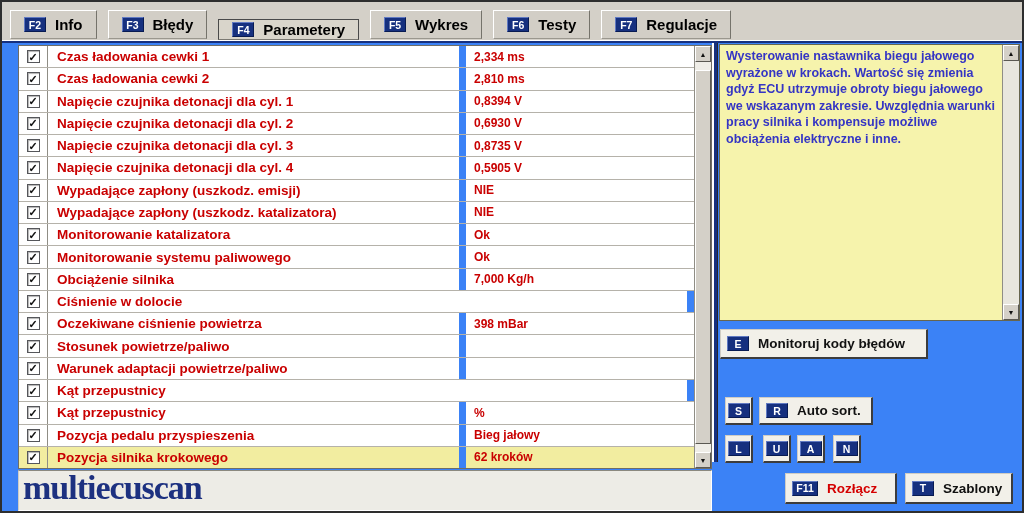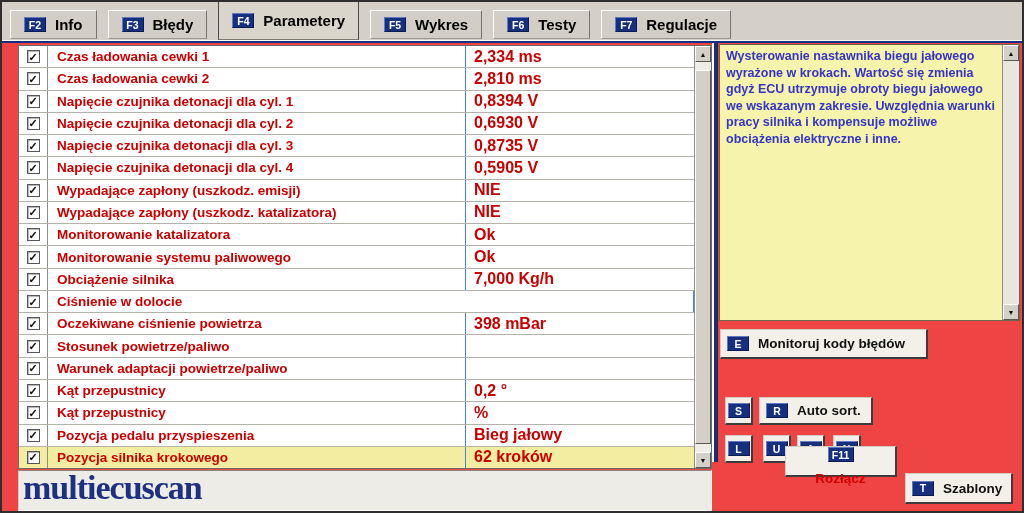--- a/index.html
+++ b/index.html
@@ -1,53 +1,53 @@
 <!DOCTYPE html>
 <html><head>
 <meta charset="utf-8">
 <style>
   html,body { margin:0; padding:0; background:#777; }
   * { box-sizing:border-box; }
   .window {
     position:relative; width:1024px; height:513px;
-    background:#ef4444; border:2px solid #2e2e2e; overflow:hidden;
+    background:#3b82f6; border:2px solid #2e2e2e; overflow:hidden;
     font-family:"Liberation Sans", sans-serif;
   }
 
   
   .tabbar { position:absolute; left:0; top:0; width:1020px; height:38px;
     display:flex; align-items:flex-end; padding-left:8px; background:#d4d0c8; }
   .tab { display:flex; align-items:center; gap:9px; height:29px; margin:0 11px 1px 0;
     padding:0 13px; background:#d2cec6; cursor:pointer;
     border:1px solid; border-color:#ffffff #75736b #9a978e #ffffff; }
-  .tab.active { height:39px; margin-bottom:0; background:#d9d5cb;
+  .tab.active { height:21px; margin-bottom:0; background:#d9d5cb;
     border:1px solid #4a4a4a; border-bottom-color:#7b7972; }
   .tab-label { font-size:15px; font-weight:bold; color:#000; }
   .navy-strip { position:absolute; left:0; top:38px; width:1020px; height:3px;
     background:#16307f; border-top:1px solid #ffffff; }
 
   
   .kbadge { background:#16307f; color:#fff; font-size:10.5px; font-weight:bold;
     min-width:22px; height:15px; padding:0 2px; display:flex; align-items:center; justify-content:center;
     border:1px solid; border-color:#6079c2 #081b52 #081b52 #6079c2; flex:0 0 auto; }
 
   
   .table-wrap { position:absolute; left:16px; top:43px; width:694px; height:424px;
     border:1px solid #6f6d66; background:#fff; display:flex; }
   .grid { flex:1 1 auto; display:flex; flex-direction:column; }
   .prow { flex:1 1 0; display:flex; align-items:stretch; border-bottom:1px solid #b5b2aa; cursor:pointer; background:#fff; }
   .prow:last-child { border-bottom:none; }
   .prow.highlighted { background:#f2eda0; }
   .cell-check { flex:0 0 29px; display:flex; align-items:center; justify-content:center;
     border-right:1px solid #8f8d85; }
   .cell-name { flex:1 1 auto; display:flex; align-items:center; padding-left:9px;
-    border-right:1px solid #3b82f6; font-size:13.5px; font-weight:bold; color:#c90000;
+    border-right:7px solid #3b82f6; font-size:13.5px; font-weight:bold; color:#c90000;
     white-space:nowrap; overflow:hidden; }
   .cell-value { flex:0 0 228px; display:flex; align-items:center; padding-left:8px;
-    font-size:16px; font-weight:bold; color:#c90000; white-space:nowrap; }
+    font-size:12px; font-weight:bold; color:#c90000; white-space:nowrap; }
   .cb { width:13px; height:13px; background:#fff; border:1px solid #55565a;
     box-shadow:inset 1px 1px 1px rgba(0,0,0,.3); display:flex; align-items:center; justify-content:center; cursor:pointer; }
   .cb .tick { font-size:11px; line-height:10px; font-weight:bold; color:#111; visibility:hidden; }
   .cb.checked .tick { visibility:visible; }
 
   
   .vscroll { flex:0 0 17px; display:flex; flex-direction:column; background:#efede7;
     border-left:1px solid #8f8d85; }
   .scroll-btn { flex:0 0 16px; display:flex; align-items:center; justify-content:center;
     background:#d4d0c8; border:1px solid; border-color:#ffffff #5a5852 #5a5852 #ffffff;
@@ -73,21 +73,21 @@
     border-bottom:2px solid #3c3c3c; border-top-color:#cfccc4; border-left-color:#cfccc4;
     font-family:"Liberation Sans", sans-serif; font-size:13.5px; font-weight:bold; color:#111; cursor:pointer; }
   .btn-label { white-space:nowrap; }
   .btn-monitor   { left:718px; top:327px; width:208px; height:30px; }
   .btn-s         { left:723px; top:395px; width:28px; height:28px; justify-content:center; padding:0; }
   .btn-autosort  { left:757px; top:395px; width:114px; height:28px; }
   .btn-l { left:723px; top:433px; width:28px; height:28px; justify-content:center; padding:0; }
   .btn-u { left:761px; top:433px; width:28px; height:28px; justify-content:center; padding:0; }
   .btn-a { left:795px; top:433px; width:28px; height:28px; justify-content:center; padding:0; }
   .btn-n { left:831px; top:433px; width:28px; height:28px; justify-content:center; padding:0; }
-  .btn-disconnect { left:783px; top:444px; width:112px; height:31px;flex-direction:column; }
+  .btn-disconnect { left:783px; top:471px; width:112px; height:31px; }
   .btn-disconnect .kbadge { min-width:26px; }
   .btn-disconnect .btn-label { color:#d40000; }
   .btn-templates { left:903px; top:471px; width:108px; height:31px; }
 
   
   .logo-strip { position:absolute; left:16px; top:468px; width:694px; height:41px;
     background:#edece6; border:1px solid; border-color:#8b897f #ffffff #ffffff #cfccc4;
     display:flex; align-items:flex-start; }
   .logo { font-family:"Liberation Serif", serif; font-size:34px; font-weight:bold;
     color:#1d3180; letter-spacing:-1px; padding-left:4px; line-height:1; }
@@ -261,21 +261,20 @@
     <div class="cell-name">Warunek adaptacji powietrze/paliwo</div>
     <div class="cell-value"></div>
   </div>
         <div class="prow">
     <div class="cell-check">
       <span class="cb checked">
               <span class="tick">✓</span>
             </span>
     </div>
     <div class="cell-name">Kąt przepustnicy</div>
-    <div class="cell-value">0,2 °</div>
   </div>
         <div class="prow">
     <div class="cell-check">
       <span class="cb checked">
               <span class="tick">✓</span>
             </span>
     </div>
     <div class="cell-name">Kąt przepustnicy</div>
     <div class="cell-value">%</div>
   </div>

